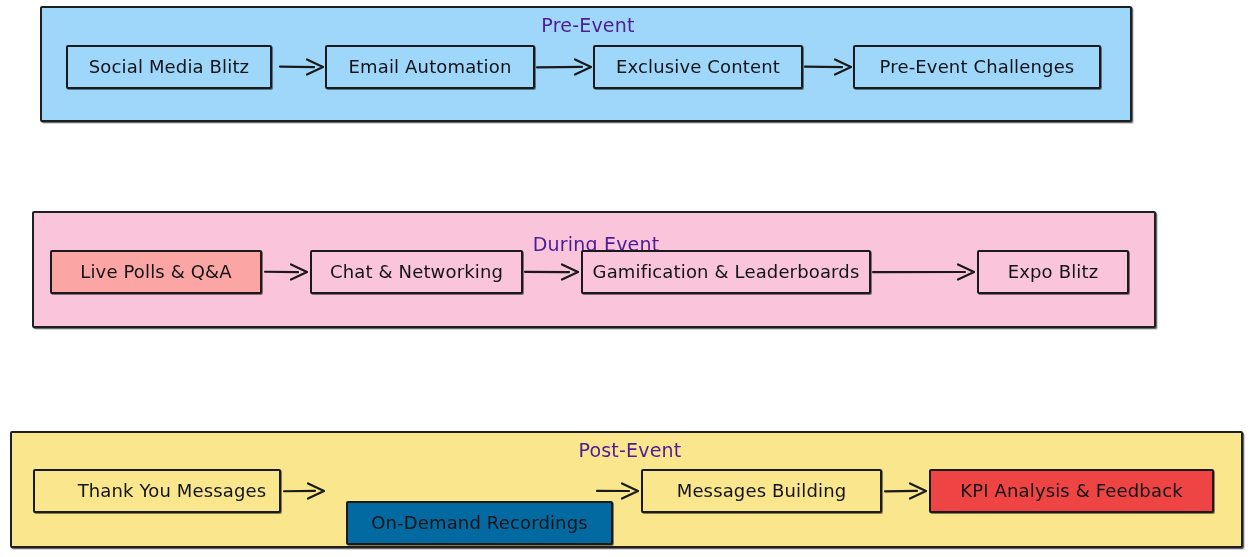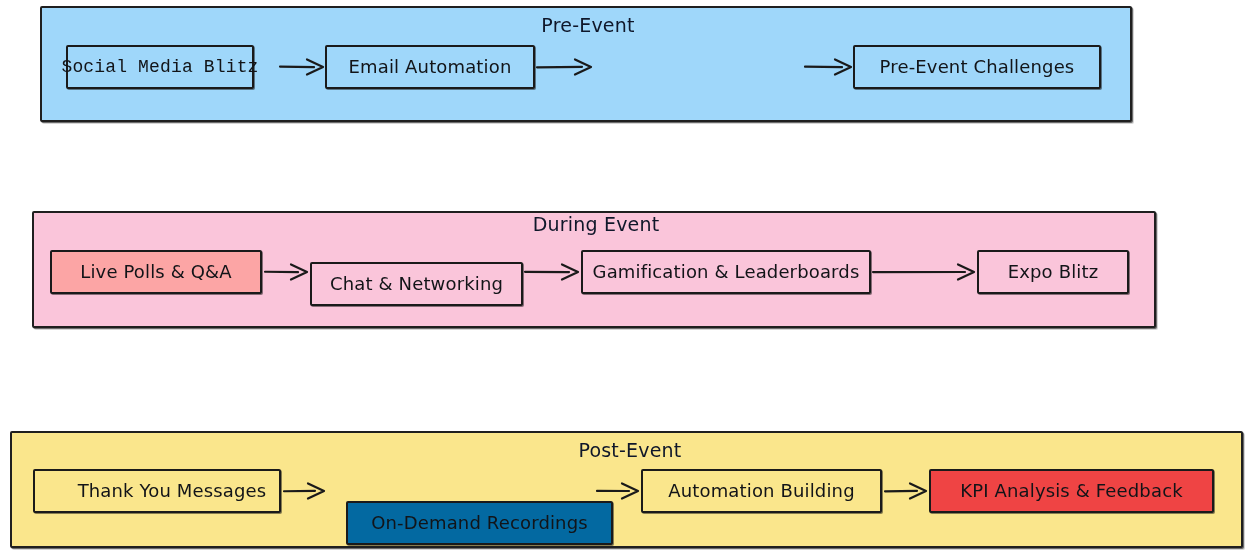--- a/index.html
+++ b/index.html
@@ -32,21 +32,21 @@
   }
 
   .lane-title {
     position: absolute;
     top: 6px;
     left: 0;
     width: 100%;
     text-align: center;
     font-size: 19px;
     line-height: 22px;
-    color: #0f172a;
+    color: #4c1d95;
     letter-spacing: 0.2px;
     white-space: nowrap;
     pointer-events: none;
   }
 
   .node {
     position: absolute;
     box-sizing: border-box;
     border: 2.2px solid #1a1a1a;
     border-radius: 2px;
@@ -73,25 +73,28 @@
 
   
 </style>
 </head>
 <body>
 
 <div id="diagram-root">
     <div class="lane" style="left: 40px; top: 6px; width: 1092px; height: 116px; background: rgb(159, 215, 250); border-color: rgb(31, 31, 31);">
       <div class="lane-title" style="left: 246px; width: 600px; top: 6px;">Pre-Event</div>
     </div>
-    <div class="node" style="left: 66px; top: 45px; width: 188px; height: 44px; background: rgb(159, 215, 250); border-color: rgb(26, 26, 26); font-family: Liberation Mono, monospace;">
+    <div class="node" style="left: 66px; top: 45px; width: 206px; height: 44px; background: rgb(159, 215, 250); border-color: rgb(26, 26, 26);">
       <span class="node-label">Social Media Blitz</span>
     </div>
     <div class="node" style="left: 325px; top: 45px; width: 210px; height: 44px; background: rgb(159, 215, 250); border-color: rgb(26, 26, 26);">
       <span class="node-label">Email Automation</span>
+    </div>
+    <div class="node" style="left: 593px; top: 45px; width: 210px; height: 44px; background: rgb(159, 215, 250); border-color: rgb(26, 26, 26);">
+      <span class="node-label">Exclusive Content</span>
     </div>
     <div class="node" style="left: 853px; top: 45px; width: 248px; height: 44px; background: rgb(159, 215, 250); border-color: rgb(26, 26, 26);">
       <span class="node-label">Pre-Event Challenges</span>
     </div>
     <div class="arrow" style="left: 280px; top: 55px; width: 43px;">
       <svg width="43" height="24" viewBox="0 0 43 24">
         <path d="M 0 11.6 L 34 12.2" stroke="#1a1a1a" stroke-width="2.2" fill="none" stroke-linecap="round"></path>
         <path d="M 27 4.5 L 43 12 L 27 19.5" stroke="#1a1a1a" stroke-width="2.2" fill="none" stroke-linecap="round" stroke-linejoin="round"></path>
       </svg>
     </div>
@@ -101,26 +104,26 @@
         <path d="M 38 4.5 L 54 12 L 38 19.5" stroke="#1a1a1a" stroke-width="2.2" fill="none" stroke-linecap="round" stroke-linejoin="round"></path>
       </svg>
     </div>
     <div class="arrow" style="left: 805px; top: 55px; width: 46px;">
       <svg width="46" height="24" viewBox="0 0 46 24">
         <path d="M 0 11.645774535485543 L 37 12.177112732257228" stroke="#1a1a1a" stroke-width="2.2" fill="none" stroke-linecap="round"></path>
         <path d="M 30 4.5 L 46 12 L 30 19.5" stroke="#1a1a1a" stroke-width="2.2" fill="none" stroke-linecap="round" stroke-linejoin="round"></path>
       </svg>
     </div>
     <div class="lane" style="left: 32px; top: 211px; width: 1124px; height: 117px; background: rgb(250, 197, 218); border-color: rgb(31, 31, 31);">
-      <div class="lane-title" style="left: 262px; width: 600px; top: 0;">During Event</div>
+      <div class="lane-title" style="left: 262px; width: 600px; top: 20px;">During Event</div>
     </div>
     <div class="node" style="left: 50px; top: 250px; width: 212px; height: 44px; background: #fca5a5; border-color: rgb(26, 26, 26);">
       <span class="node-label">Live Polls &amp; Q&amp;A</span>
     </div>
-    <div class="node" style="left: 310px; top: 250px; width: 213px; height: 44px; background: rgb(250, 197, 218); border-color: rgb(26, 26, 26); margin-top: 12px;">
+    <div class="node" style="left: 310px; top: 250px; width: 213px; height: 44px; background: rgb(250, 197, 218); border-color: rgb(26, 26, 26);">
       <span class="node-label">Chat &amp; Networking</span>
     </div>
     <div class="node" style="left: 581px; top: 250px; width: 290px; height: 44px; background: rgb(250, 197, 218); border-color: rgb(26, 26, 26);">
       <span class="node-label">Gamification &amp; Leaderboards</span>
     </div>
     <div class="node" style="left: 977px; top: 250px; width: 152px; height: 44px; background: rgb(250, 197, 218); border-color: rgb(26, 26, 26);">
       <span class="node-label">Expo Blitz</span>
     </div>
     <div class="arrow" style="left: 265px; top: 260px; width: 42px;">
       <svg width="42" height="24" viewBox="0 0 42 24">
@@ -143,21 +146,21 @@
     <div class="lane" style="left: 10px; top: 431px; width: 1233px; height: 117px; background: rgb(250, 230, 140); border-color: rgb(31, 31, 31);">
       <div class="lane-title" style="left: 318px; width: 600px; top: 6px;">Post-Event</div>
     </div>
     <div class="node" style="left: 33px; top: 469px; width: 248px; height: 44px; background: rgb(250, 230, 140); border-color: rgb(26, 26, 26); padding-left: 30px;">
       <span class="node-label">Thank You Messages</span>
     </div>
     <div class="node" style="left: 346px; top: 469px; width: 267px; height: 44px; background: #0369a1; border-color: rgb(26, 26, 26); margin-top: 32px;">
       <span class="node-label">On-Demand Recordings</span>
     </div>
     <div class="node" style="left: 641px; top: 469px; width: 241px; height: 44px; background: rgb(250, 230, 140); border-color: rgb(26, 26, 26);">
-      <span class="node-label">Automation Building</span>
+      <span class="node-label">Messages Building</span>
     </div>
     <div class="node" style="left: 929px; top: 469px; width: 285px; height: 44px; background: #ef4444; border-color: rgb(26, 26, 26);">
       <span class="node-label">KPI Analysis &amp; Feedback</span>
     </div>
     <div class="arrow" style="left: 284px; top: 479px; width: 40px;">
       <svg width="40" height="24" viewBox="0 0 40 24">
         <path d="M 0 12.25282015450648 L 31 11.87358992274676" stroke="#1a1a1a" stroke-width="2.2" fill="none" stroke-linecap="round"></path>
         <path d="M 24 4.5 L 40 12 L 24 19.5" stroke="#1a1a1a" stroke-width="2.2" fill="none" stroke-linecap="round" stroke-linejoin="round"></path>
       </svg>
     </div>

